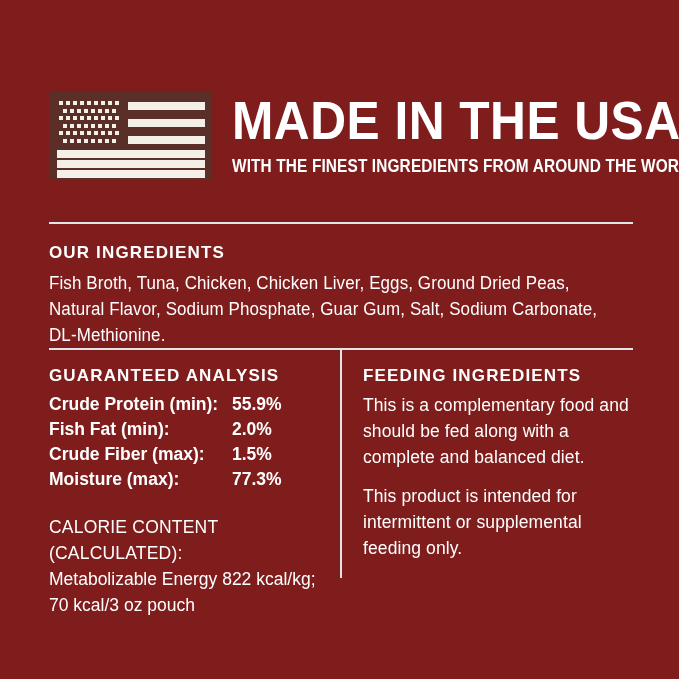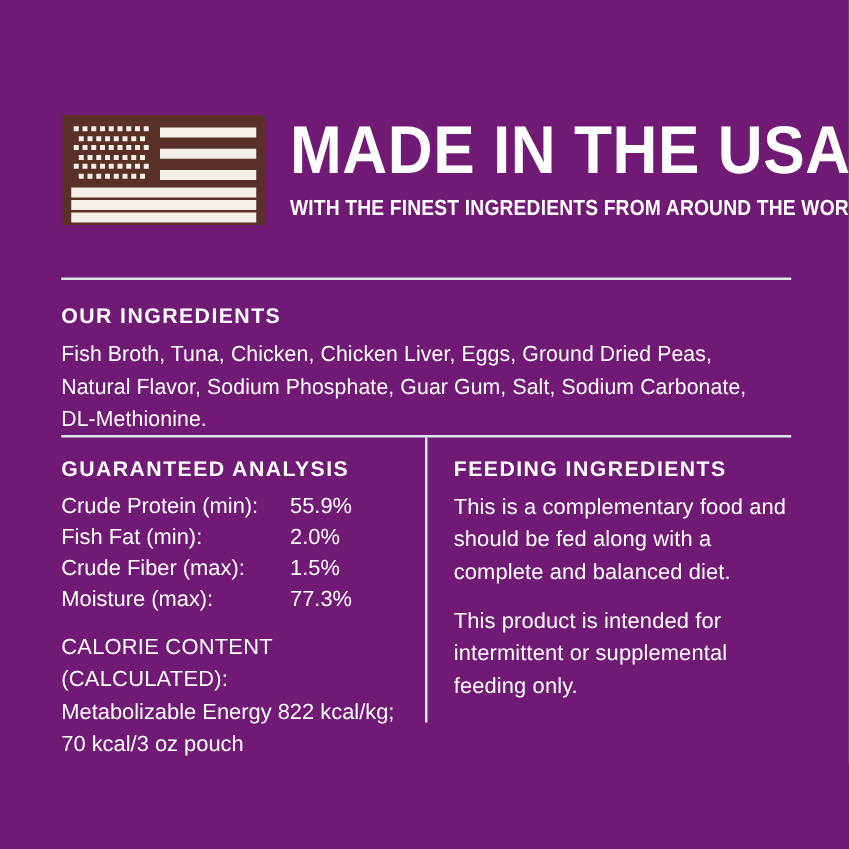--- a/index.html
+++ b/index.html
@@ -13,21 +13,21 @@
   body {
     background: #0DA9CB;
     font-family: "Liberation Sans", sans-serif;
     -webkit-font-smoothing: antialiased;
   }
 
   .panel {
     position: relative;
     width: 679px;
     height: 679px;
-    background: #701a75;
+    background: #7f1d1d;
   }
 
   
   .header {
     position: absolute;
     left: 50px;
     top: 92px;
     width: 584px;
     height: 98px;
     display: flex;
@@ -161,38 +161,39 @@
     position: absolute;
     left: 49px;
     top: 366px;
     width: 282px;
   }
   .ga .sec-head { margin-bottom: 6px; }
 
   .ga-table {
     width: 100%;
     border-collapse: collapse;
+    font-weight: bold;
   }
   .ga-table td {
     font-family: "Liberation Sans Narrow", "Liberation Sans", sans-serif;
     font-size: 17.5px;
     line-height: 25px;
     color: #FFFFFF;
     padding: 0;
     vertical-align: top;
   }
   .ga-table td.lbl { width: 183px; }
   .ga-table td.val { width: 99px; }
 
   .cal-head {
     font-family: "Liberation Sans Narrow", "Liberation Sans", sans-serif;
     font-size: 17.5px;
     line-height: 26px;
     color: #FFFFFF;
-    margin-top: 12px;
+    margin-top: 22px;
     letter-spacing: 0.2px;
   }
   .cal-line {
     font-family: "Liberation Sans Narrow", "Liberation Sans", sans-serif;
     font-size: 17.5px;
     line-height: 26px;
     color: #FFFFFF;
   }
 
   

